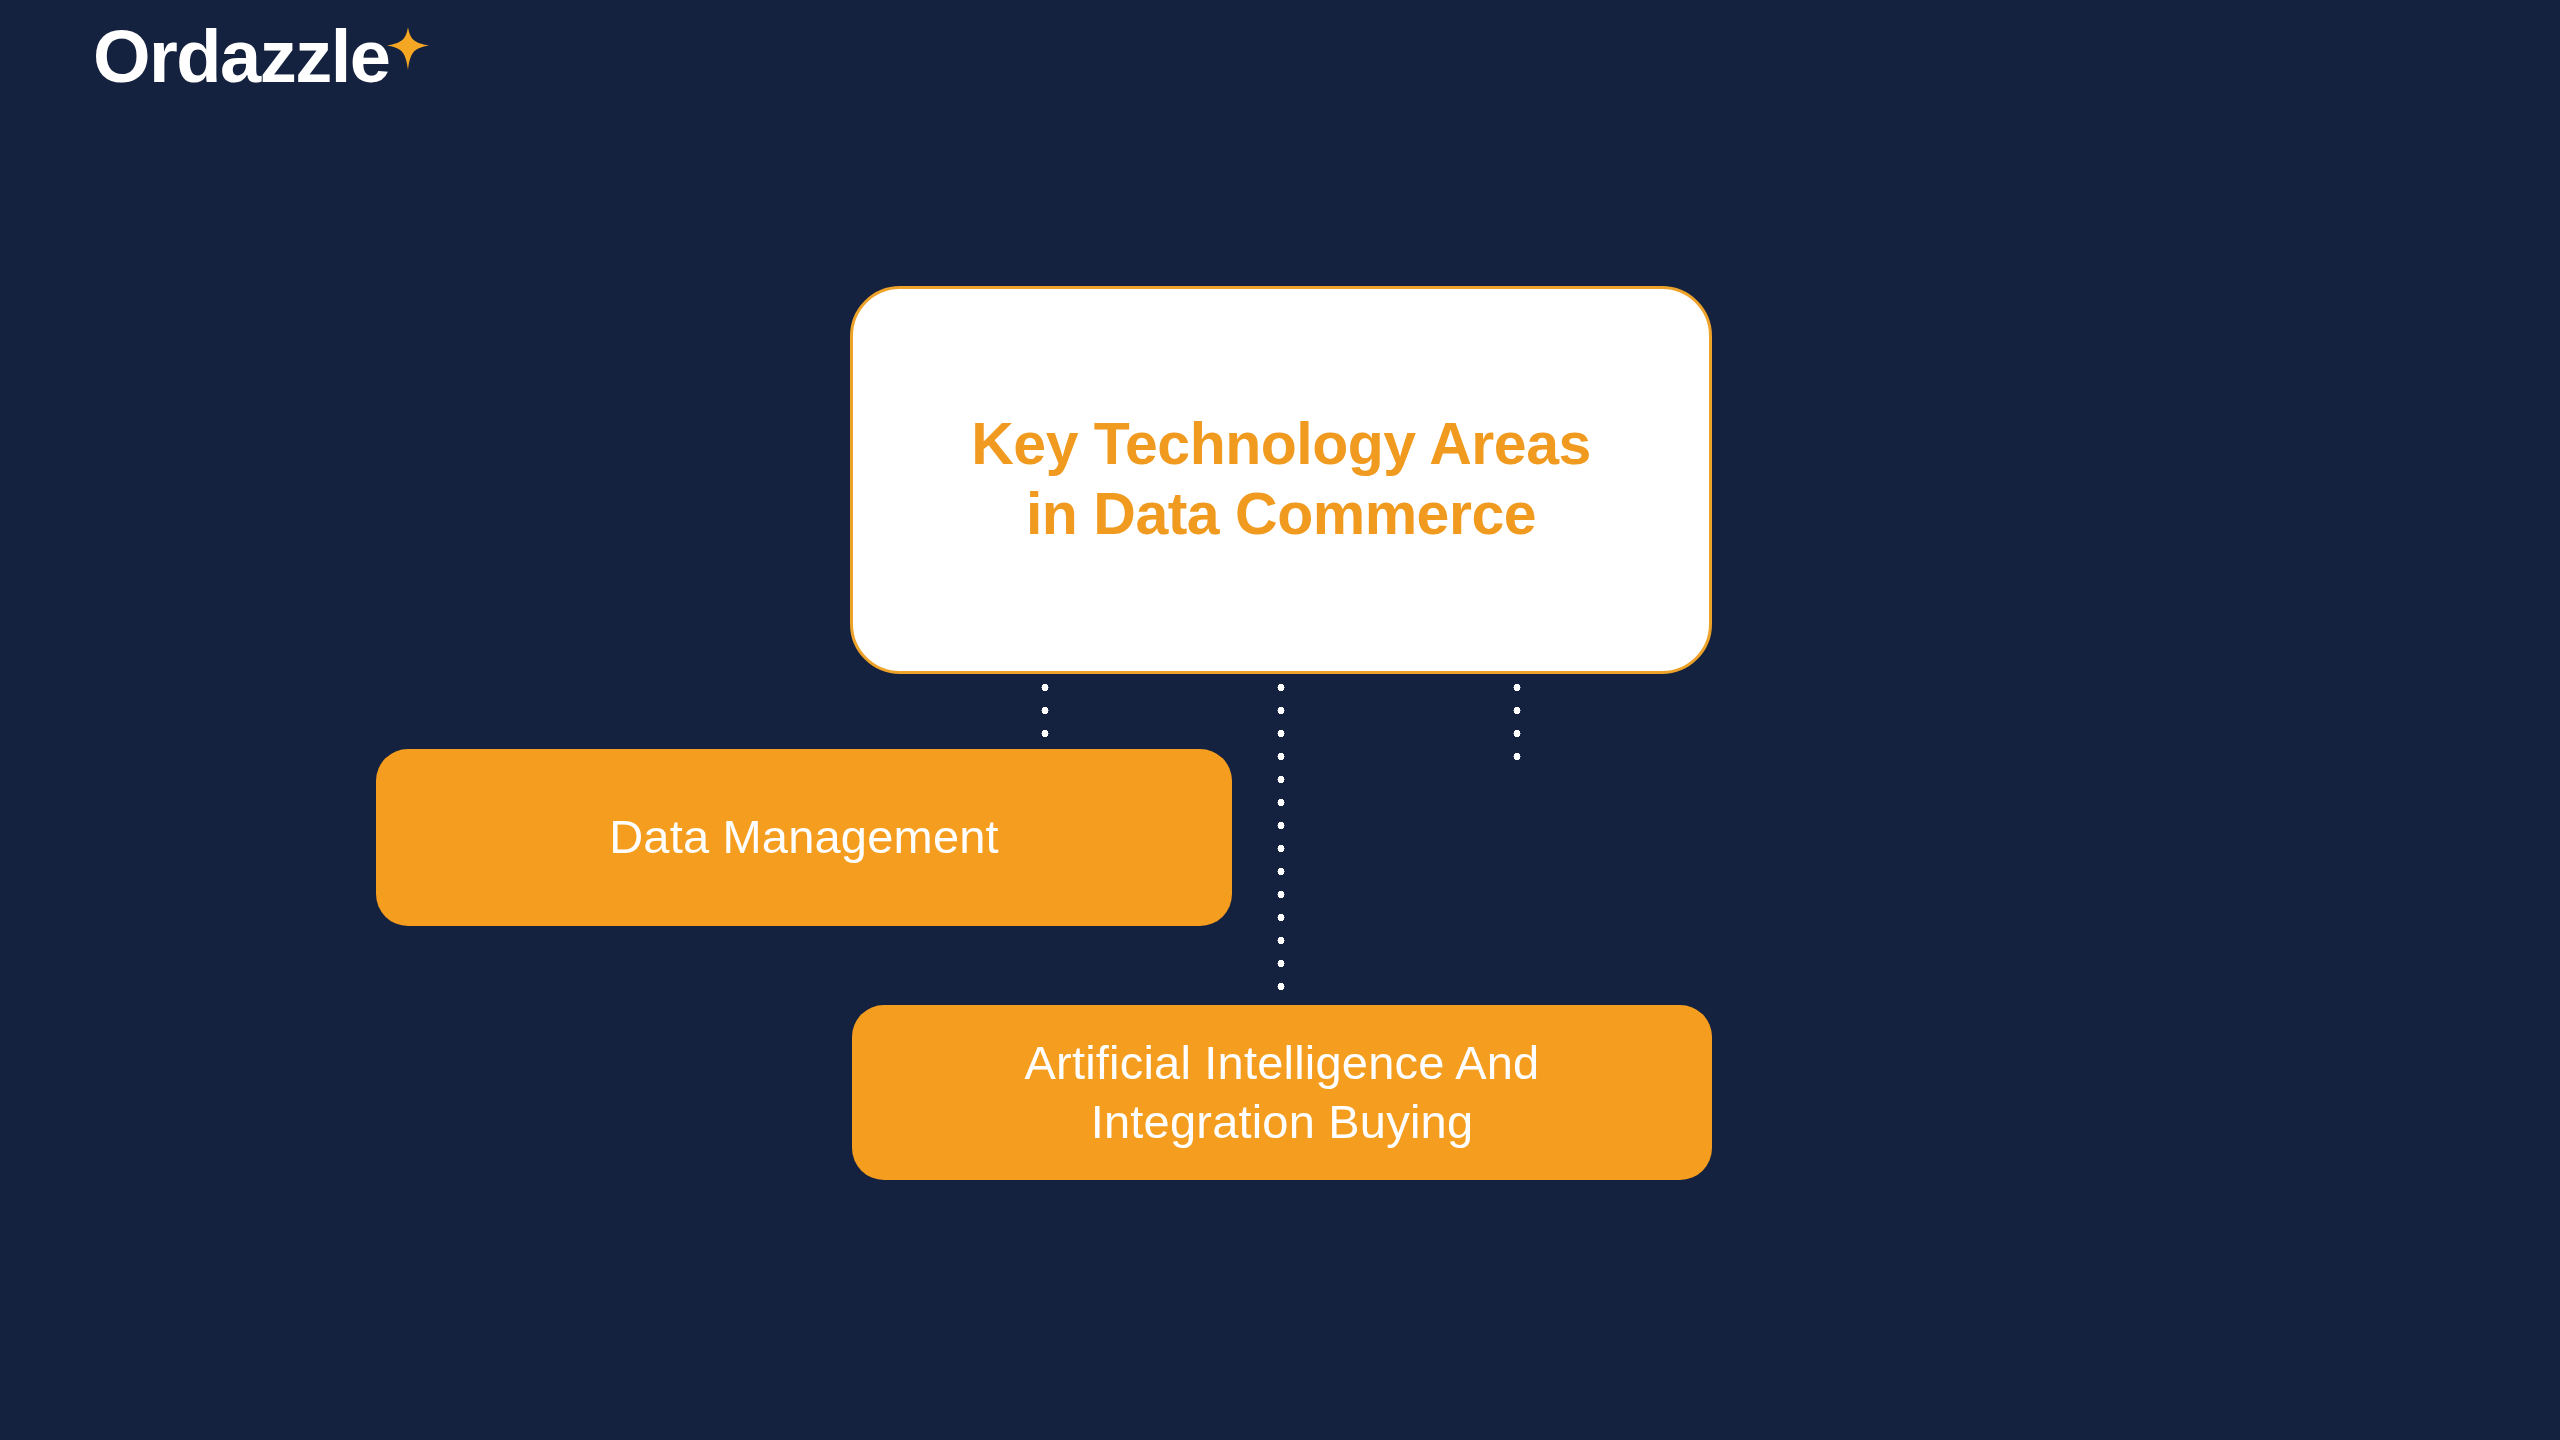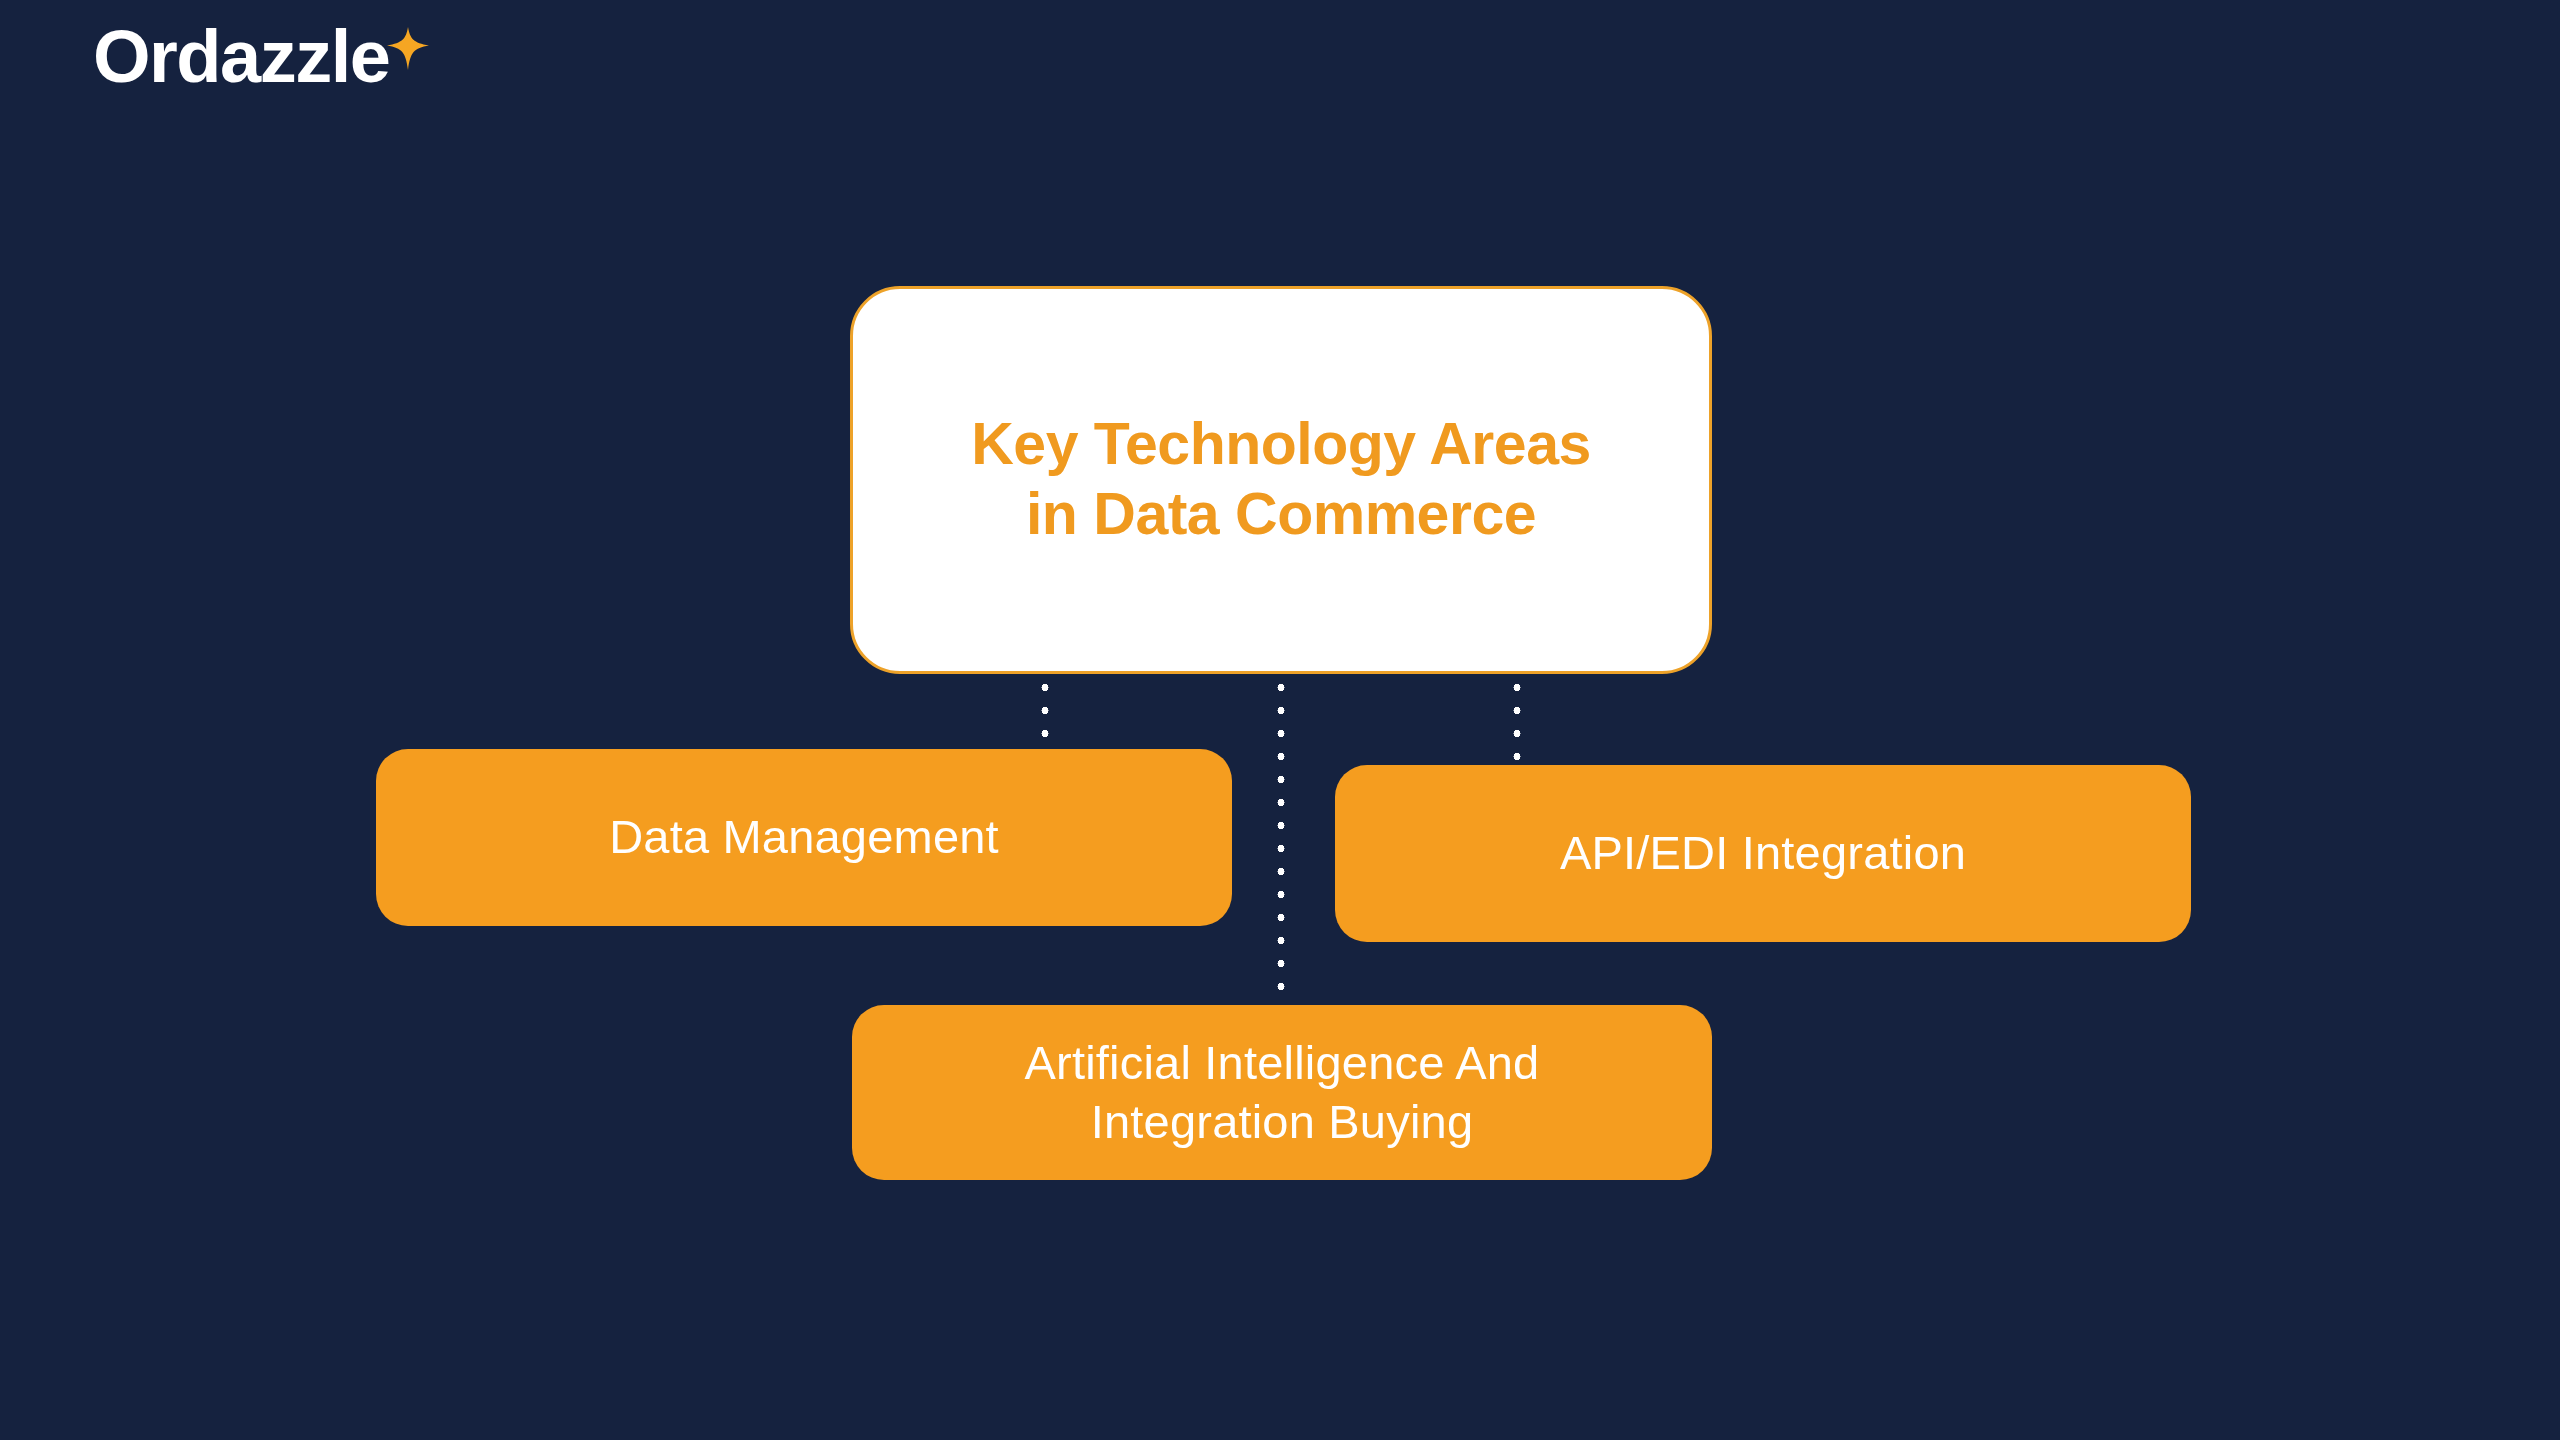--- a/index.html
+++ b/index.html
@@ -114,22 +114,19 @@
   </div>
 
   <div id="connector-left" class="connector"></div>
   <div id="connector-center" class="connector"></div>
   <div id="connector-right" class="connector"></div>
 
   <div id="area-box-data" class="area-box">
     <span class="area-label">Data Management</span>
   </div>
 
-  <div id="area-box-api" class="area-box">
-    <span class="area-label">API/EDI Integration</span>
-  </div>
 
   <div id="area-box-ai" class="area-box">
     <span class="area-label">Artificial Intelligence And
 Integration Buying</span>
   </div>
 
 </div>
 
 </body></html>

